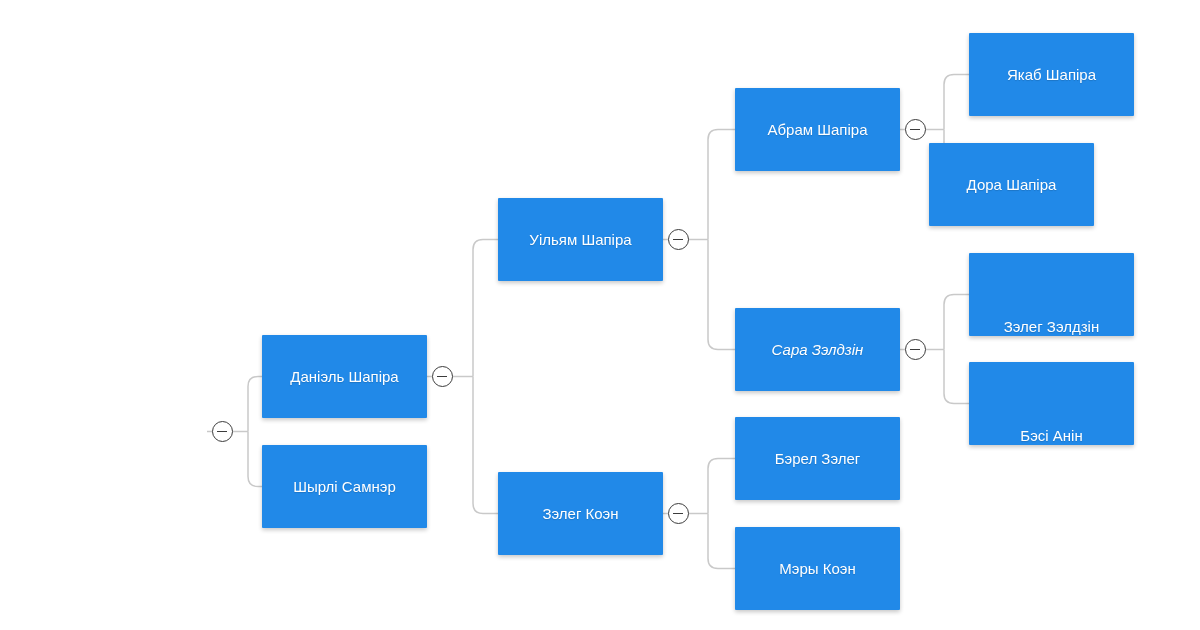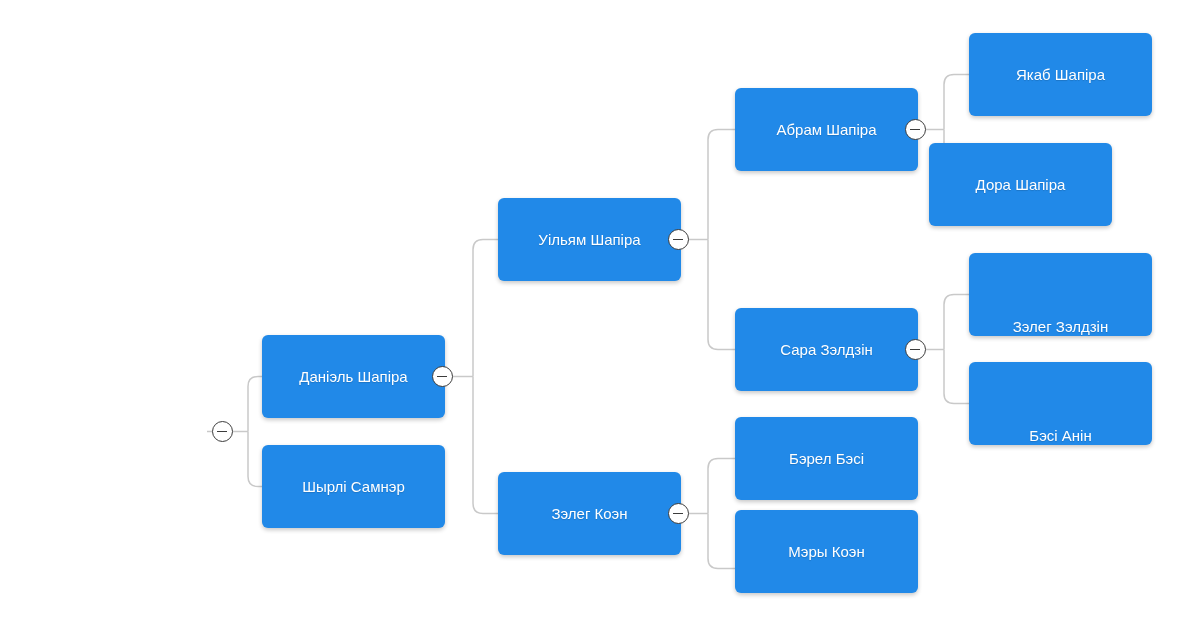--- a/index.html
+++ b/index.html
@@ -16,24 +16,24 @@
     overflow: hidden;
   }
   #connectors {
     position: absolute;
     left: 0;
     top: 0;
     z-index: 1;
   }
   .node {
     position: absolute;
-    width: 183px;
+    width: 165px;
     height: 83px;
     background: #2189e8;
-    border-radius: 6px;
+    border-radius: 1px;
     box-shadow: 0 2px 4px rgba(0,0,0,0.22);
     display: flex;
     align-items: center;
     justify-content: center;
     z-index: 2;
     cursor: pointer;
     box-sizing: border-box;
   }
   .node-label {
     color: #ffffff;
@@ -111,30 +111,30 @@
   </div>
     <div class="toggle" style="left: 667.5px; top: 503px;">
     <span class="minus-bar"></span>
   </div>
     <div class="node" style="left: 735px; top: 88px;">
     <span class="node-label">Абрам Шапіра</span>
   </div>
     <div class="toggle" style="left: 904.5px; top: 119px;">
     <span class="minus-bar"></span>
   </div>
-    <div class="node" style="left: 735px; top: 308px;">
+    <div class="node" style="left: 735px; top: 308px; font-style: italic;">
     <span class="node-label">Сара Зэлдзін</span>
   </div>
     <div class="toggle" style="left: 904.5px; top: 339px;">
     <span class="minus-bar"></span>
   </div>
     <div class="node" style="left: 735px; top: 417px;">
-    <span class="node-label">Бэрел Бэсі</span>
+    <span class="node-label">Бэрел Зэлег</span>
   </div>
-    <div class="node" style="left: 735px; top: 510px;">
+    <div class="node" style="left: 735px; top: 527px;">
     <span class="node-label">Мэры Коэн</span>
   </div>
     <div class="node" style="left: 969px; top: 33px;">
     <span class="node-label">Якаб Шапіра</span>
   </div>
     <div class="node" style="left: 929px; top: 143px;">
     <span class="node-label">Дора Шапіра</span>
   </div>
     <div class="node" style="left: 969px; top: 253px; align-items: flex-end;">
     <span class="node-label">Зэлег Зэлдзін</span>

